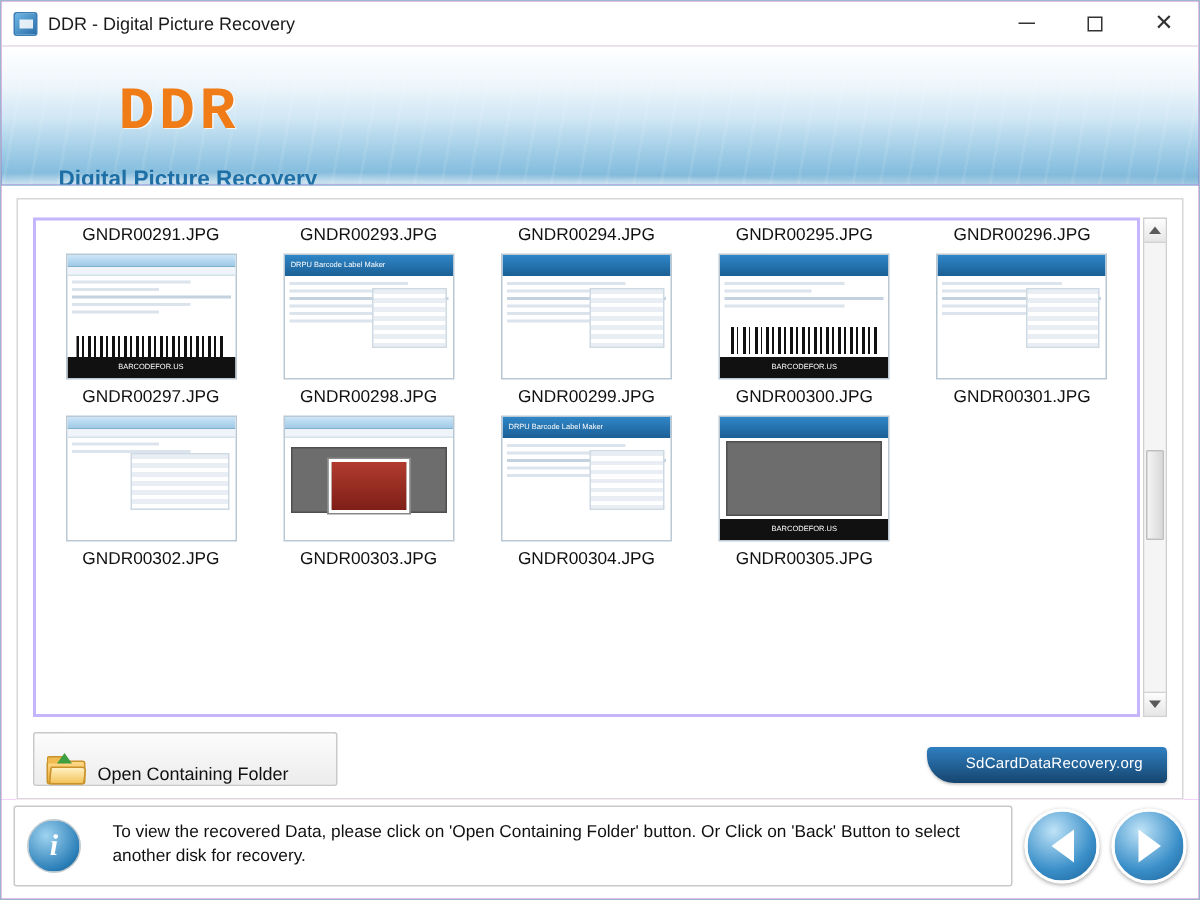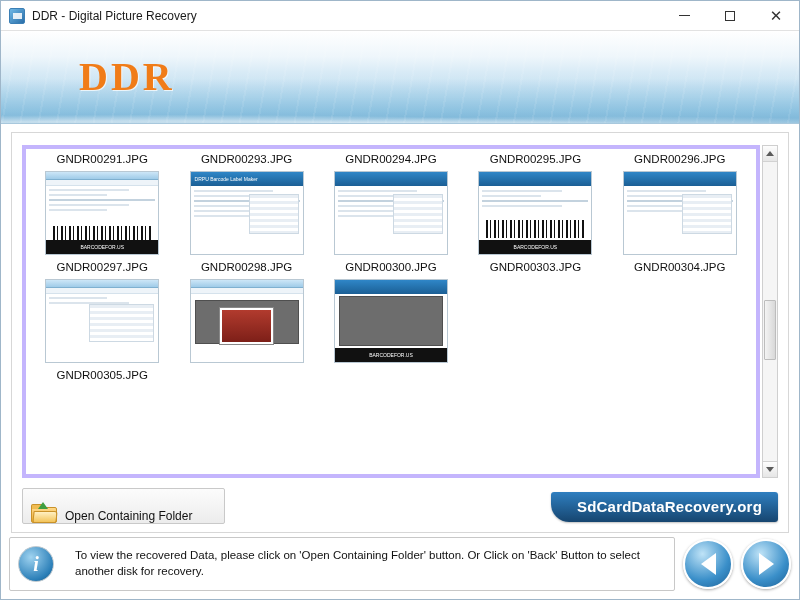--- a/index.html
+++ b/index.html
@@ -85,21 +85,21 @@
     background: repeating-linear-gradient(100deg, rgba(255,255,255,0) 0 16px, rgba(255,255,255,.16) 16px 18px);
     opacity:.5;
   }
   .ddr-logo {
     position: absolute;
     left: 78px; top: 22px;
     font-size: 40px;
     font-weight: bold;
     color: #f07c18;
     letter-spacing: 3px;
-    font-family: Liberation Serif, serif;
+    font-family: Liberation Mono, monospace;
     text-shadow: 1px 1px 0 rgba(255,255,255,.7);
   }
   .banner-sub {
     position: absolute;
     left: 38px; top: 80px;
     font-size: 15px;
     color: #1d6fa5;
     font-weight: bold;
   }
 
@@ -120,21 +120,21 @@
     flex-direction: column;
     min-height: 0;
   }
   .thumb-area {
     display: flex;
     flex: 1 1 auto;
     min-height: 0;
   }
   .grid-wrap {
     flex: 1 1 auto;
-    border: 4px solid #c4b5fd;
+    border: 2px solid #c4b5fd;
     background: #fff;
     overflow: hidden;
     position: relative;
   }
   .grid {
     display: grid;
     grid-template-columns: repeat(5, 1fr);
     gap: 0px 0px;
     padding: 2px 4px;
   }
@@ -270,22 +270,22 @@
     border:1px solid #c9922a; border-radius:1px 3px 2px 2px;
     transform: skewX(-6deg);
   }
   .folder-icon .arrow {
     position:absolute; left:7px; top:-1px; width:0;height:0;
     border-left:5px solid transparent;border-right:5px solid transparent;border-bottom:7px solid #3f9e3f;
   }
   .site-badge {
     background: linear-gradient(180deg,#2f7fc0,#16456f);
     color: #ffffff;
-    font-size: 15px;
-    font-weight: bold;
+    font-size: 10px;
+    font-weight: normal;
     padding: 6px 16px 7px 26px;
     border-radius: 3px 3px 3px 18px;
     letter-spacing: .2px;
     margin-bottom: 2px;
     box-shadow: 0 1px 2px rgba(0,0,0,.25);
     white-space: nowrap;
   }
 
   
   .footer {
@@ -355,20 +355,21 @@
       <div class="win-btn close">
         <span class="glyph-close">✕</span>
       </div>
     </div>
   </div>
 
   <div class="banner">
     <div class="streaks"></div>
     <div class="wave"></div>
     <div class="ddr-logo">DDR</div>
+    <div class="banner-sub">Digital Picture Recovery</div>
   </div>
 
   <div class="content">
     <div class="panel">
 
       <div class="thumb-area">
         <div class="grid-wrap">
           <div class="grid">
 
             <div class="cell">
@@ -473,32 +474,54 @@
             <div class="cell">
               <div class="label">GNDR00298.JPG</div>
               <div class="thumb">
                 <div class="t-title"></div>
                   <div class="t-bar"></div>
                 <div class="dark-panel"></div>
                 <div class="photo"></div>
               </div>
             </div>
 
+            <div class="cell">
+              <div class="label">GNDR00299.JPG</div>
+              <div class="thumb">
+                <div class="blue-head">
+                    <em>DRPU Barcode Label Maker</em>
+                  </div>
+                <div class="t-body" style="top:18px">
+                    <div class="ln md"></div>
+                    <div class="ln sh"></div>
+                    <div class="ln dk"></div>
+                    <div class="ln md"></div>
+                    <div class="ln sh"></div>
+                  </div>
+                <div class="grid-lines"></div>
+              </div>
+            </div>
 
             <div class="cell">
               <div class="label">GNDR00300.JPG</div>
               <div class="thumb">
                 <div class="blue-head"></div>
                 <div class="dark-panel" style="top:16px;bottom:16px;"></div>
                 <div class="barband">
                     <span>BARCODEFOR.US</span>
                   </div>
               </div>
             </div>
 
+            <div class="cell">
+              <div class="label">GNDR00301.JPG</div>
+            </div>
+            <div class="cell">
+              <div class="label">GNDR00302.JPG</div>
+            </div>
             <div class="cell">
               <div class="label">GNDR00303.JPG</div>
             </div>
             <div class="cell">
               <div class="label">GNDR00304.JPG</div>
             </div>
             <div class="cell">
               <div class="label">GNDR00305.JPG</div>
             </div>
 

